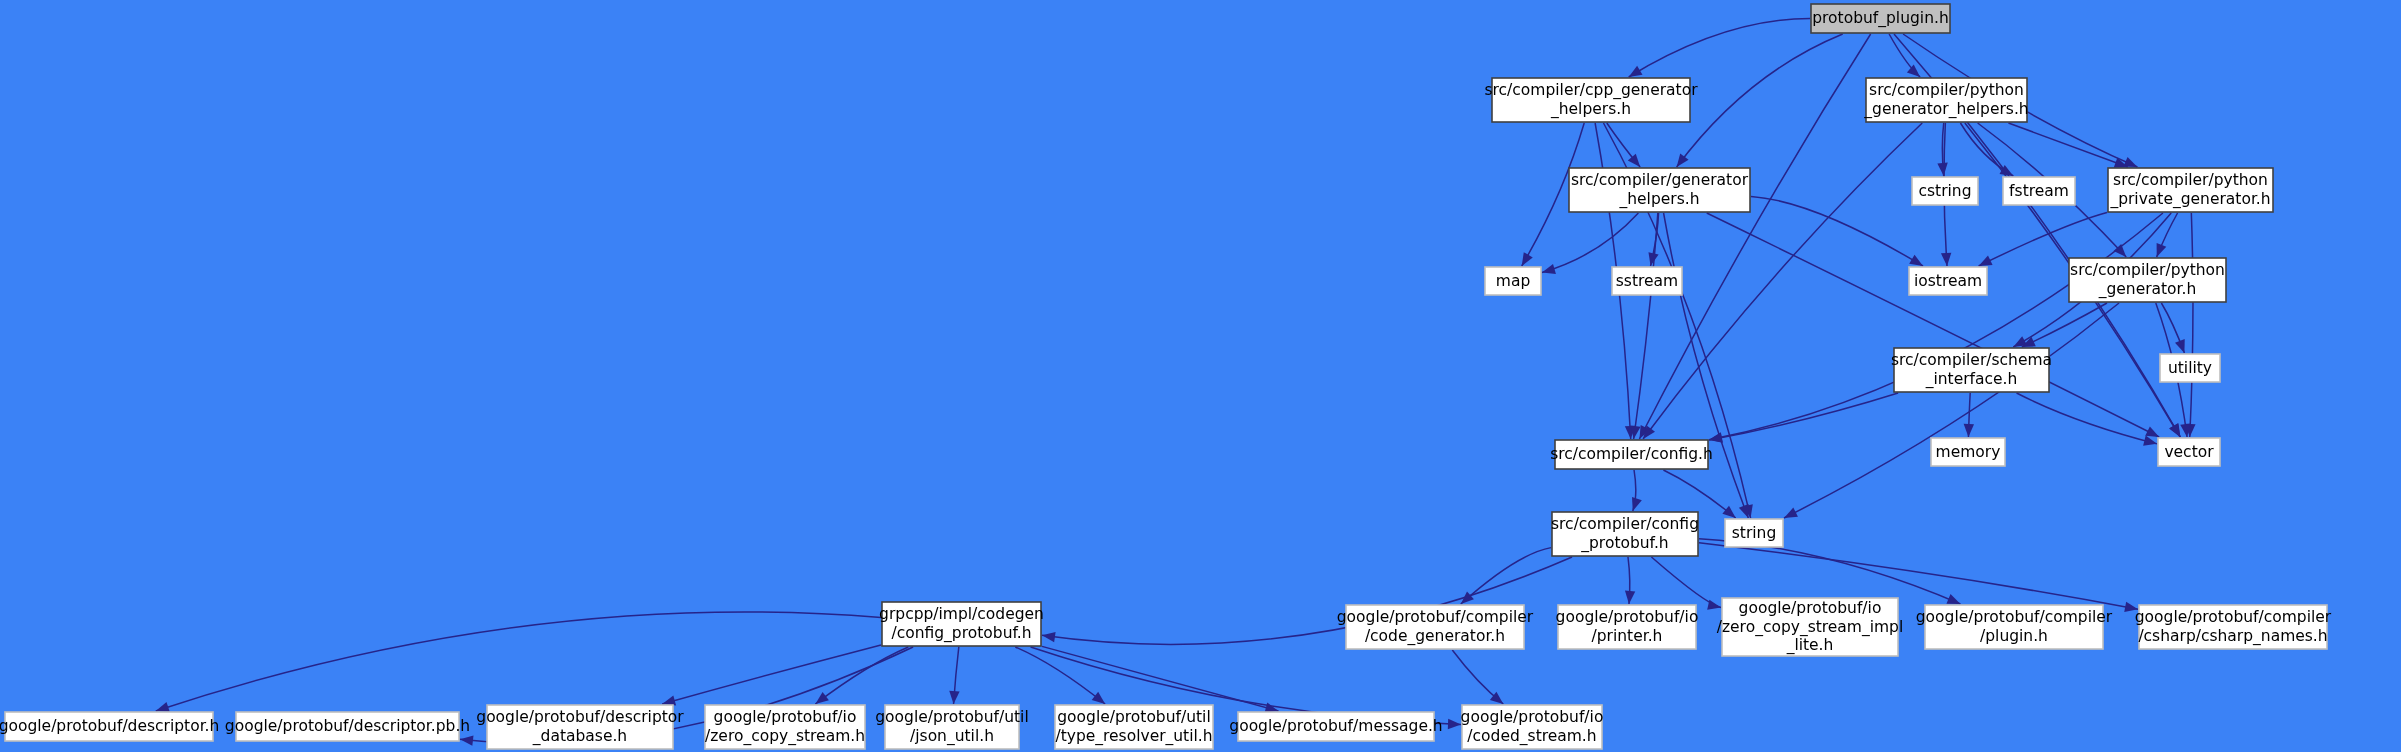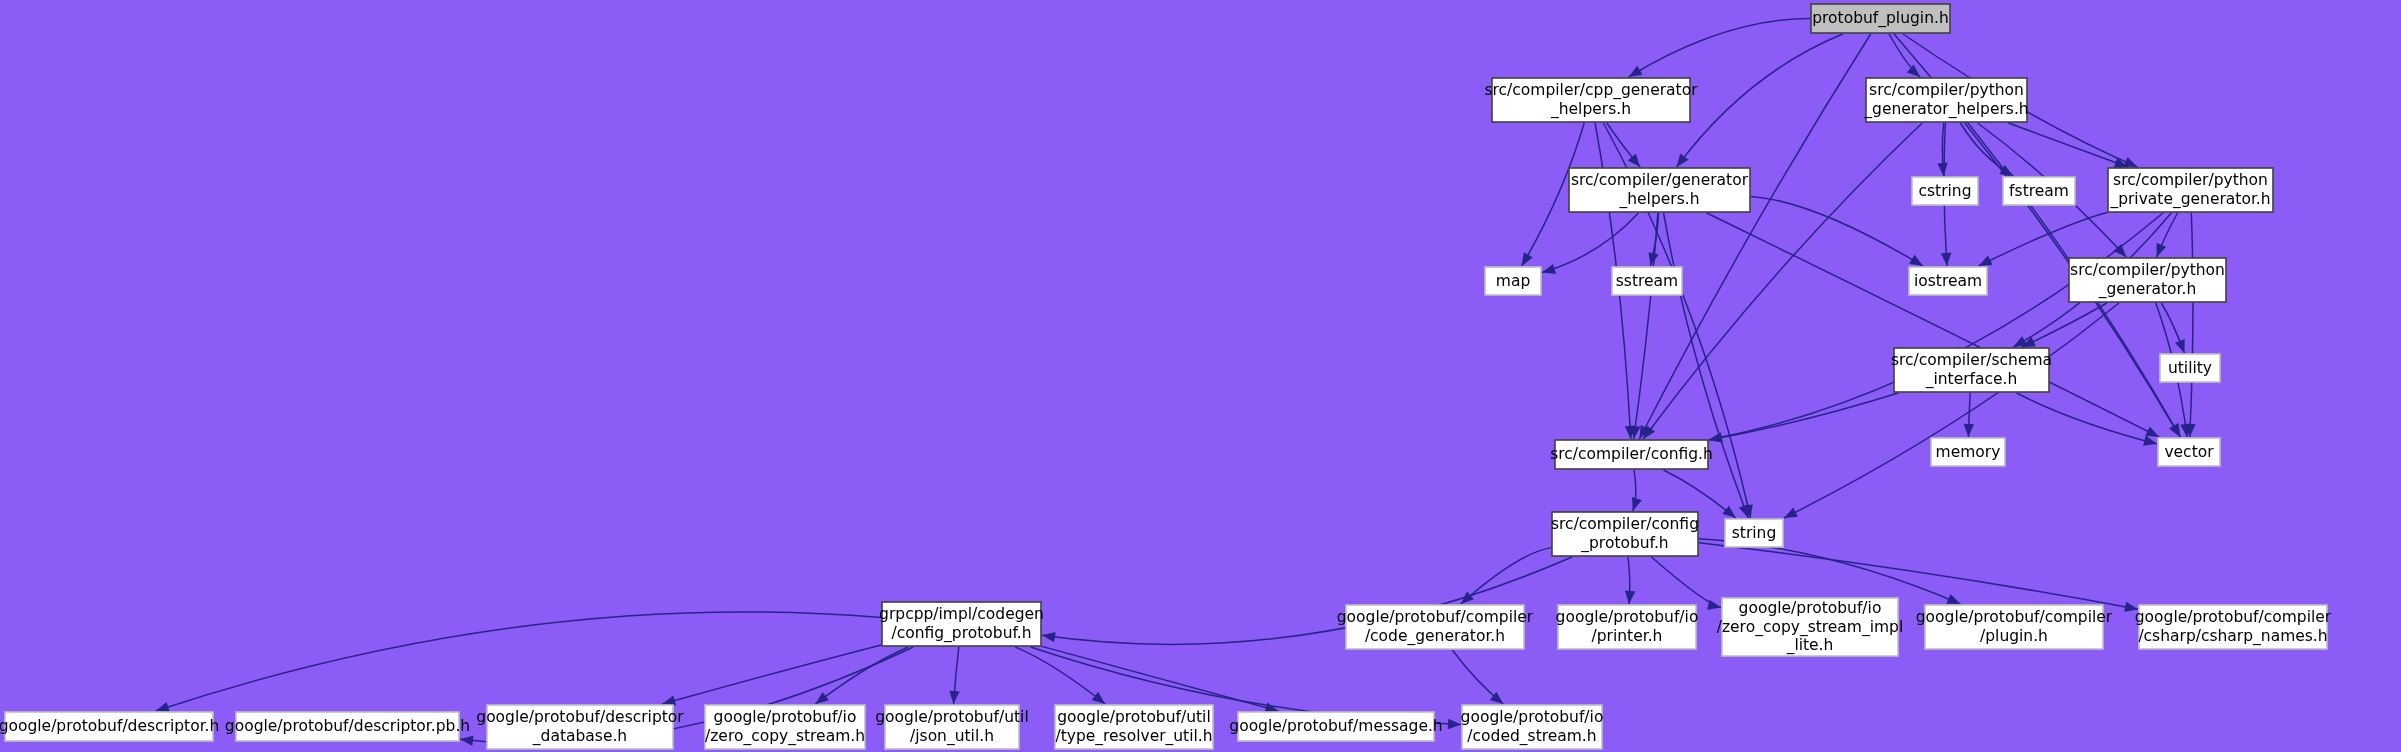--- a/index.html
+++ b/index.html
@@ -4,21 +4,21 @@
 <style>
   html, body {
     margin: 0;
     padding: 0;
     background: #ffffff;
   }
   #graph-root {
     position: relative;
     width: 2401px;
     height: 752px;
-    background: #8b5cf6;
+    background: #3b82f6;
     font-family: "DejaVu Sans", "Liberation Sans", sans-serif;
   }
   svg.graph-canvas {
     position: absolute;
     left: 0;
     top: 0;
     width: 2401px;
     height: 752px;
     display: block;
   }

